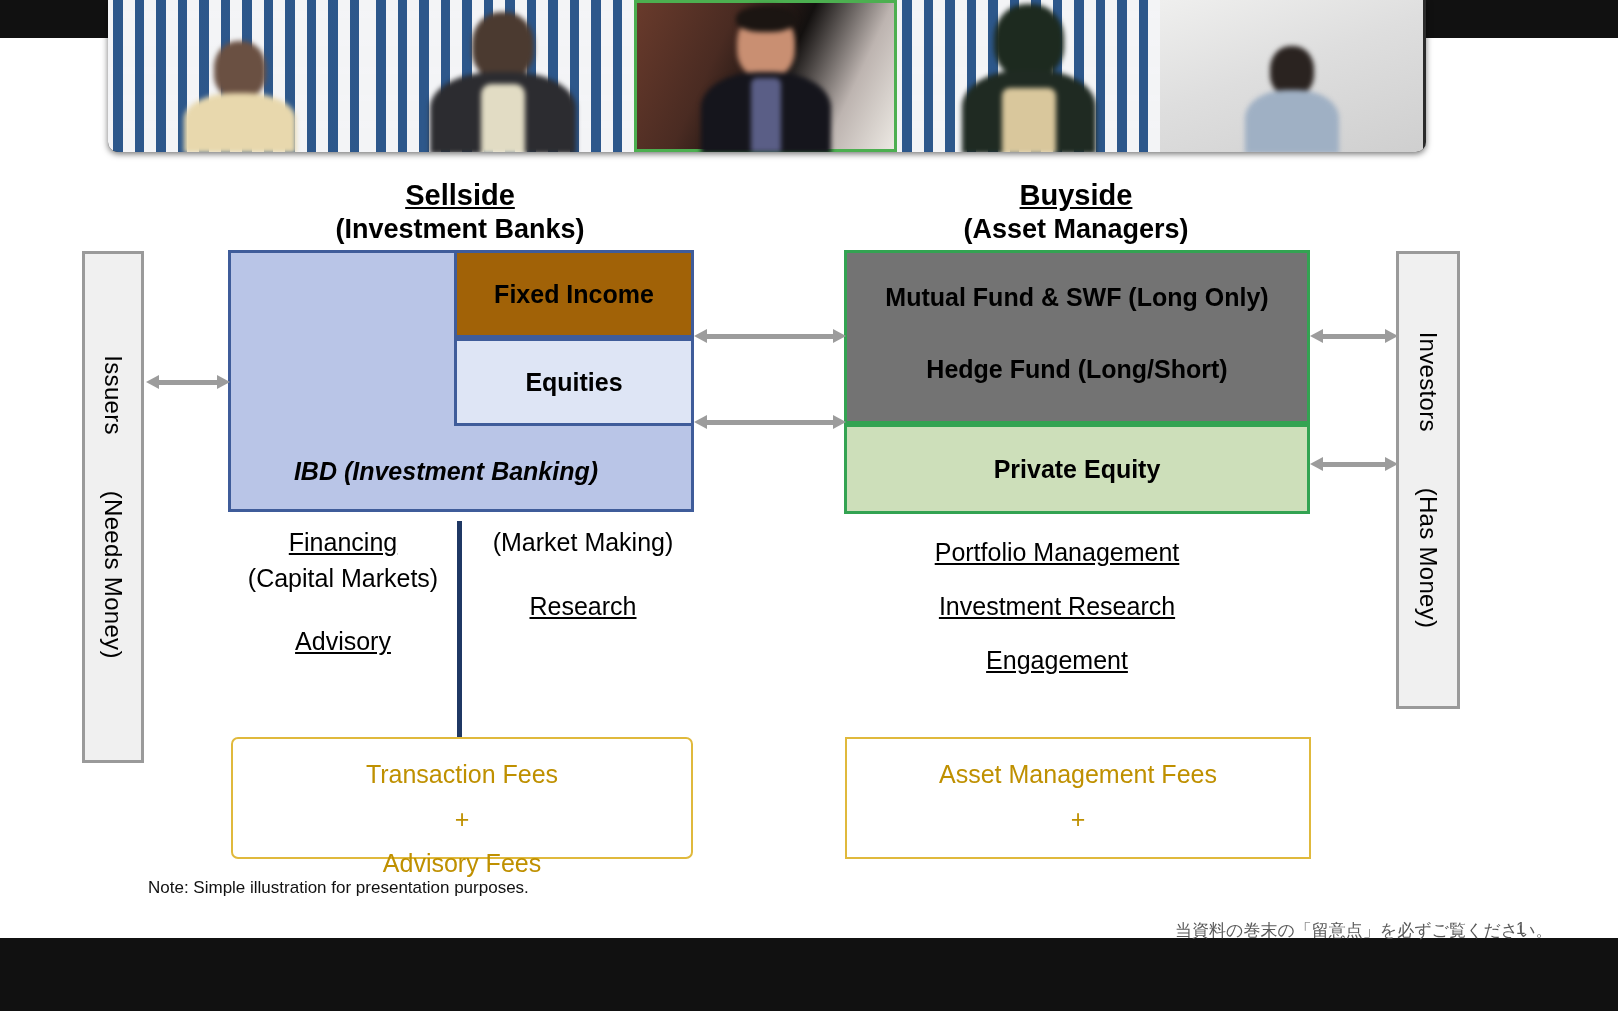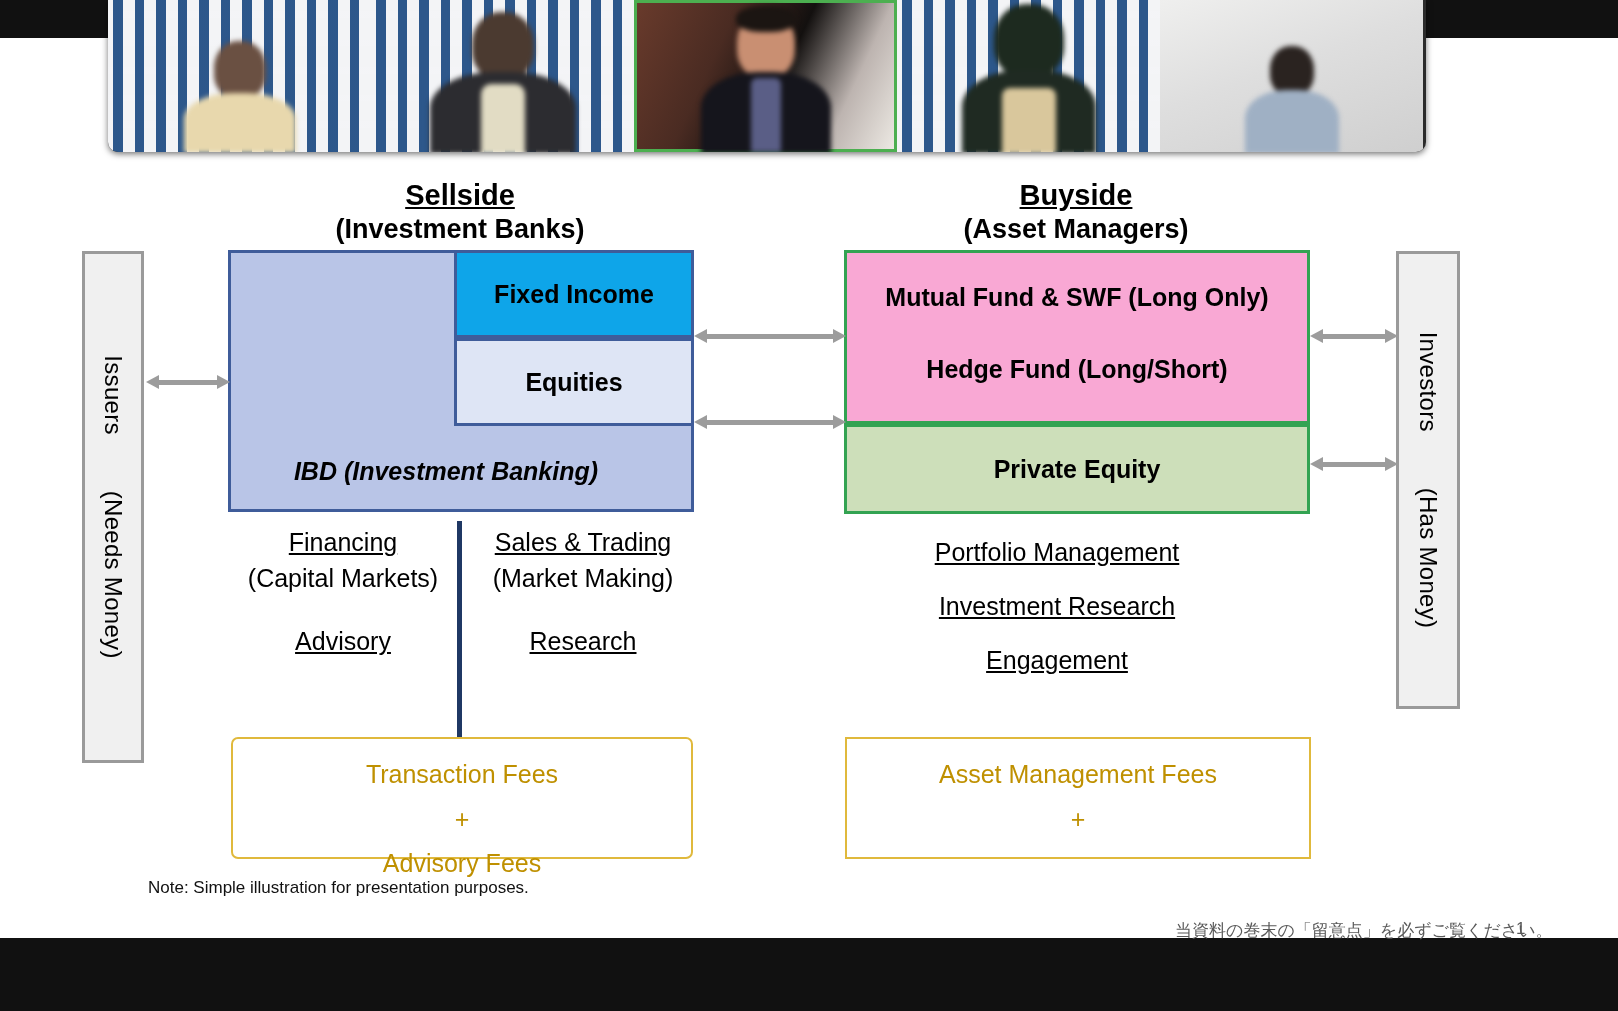--- a/index.html
+++ b/index.html
@@ -127,21 +127,21 @@
   
   .blk { position: absolute; box-sizing: border-box; }
 
   #box-sellside {
     left: 228px; top: 212px; width: 466px; height: 262px;
     background: #b9c5e7;
     border: 3px solid #3f5c9a;
   }
   #box-fixed-income {
     left: 454px; top: 212px; width: 240px; height: 88px;
-    background: #0ea5e9;
+    background: #a16207;
     border: 3px solid #3f5c9a;
   }
   #box-equities {
     left: 454px; top: 300px; width: 240px; height: 88px;
     background: #dee5f5;
     border: 3px solid #3f5c9a;
   }
   .blk-label {
     position: absolute;
     width: 100%;
@@ -151,21 +151,21 @@
   }
   #box-fixed-income .blk-label,
   #box-equities .blk-label { top: 50%; transform: translateY(-50%); font-size: 25px; }
   #lbl-ibd {
     position: absolute; left: 228px; top: 419px; width: 436px;
     text-align: center; font-weight: bold; font-size: 25px; color: #000; font-style: italic;
   }
 
   #box-buyside-top {
     left: 844px; top: 212px; width: 466px; height: 174px;
-    background: #f9a8d4;
+    background: #737373;
     border: 3px solid #33a352;
   }
   #box-buyside-pe {
     left: 844px; top: 386px; width: 466px; height: 90px;
     background: #cddfba;
     border: 3px solid #33a352;
   }
   #box-buyside-top .l1 {
     position: absolute; left: 0; right: 0; top: 30px;
     text-align: center; font-weight: bold; font-size: 25px; color: #000;
@@ -373,21 +373,20 @@
     <div id="svc-divider"></div>
 
     <div class="svc" id="svc-left">
       <div class="u">Financing</div>
       <div>(Capital Markets)</div>
       <div style="height:28px;"></div>
       <div class="u">Advisory</div>
     </div>
 
     <div class="svc" id="svc-right">
-      <div class="u">Sales &amp; Trading</div>
       <div>(Market Making)</div>
       <div style="height:28px;"></div>
       <div class="u">Research</div>
     </div>
 
     <div class="svc" id="svc-buy">
       <div class="u">Portfolio Management</div>
       <div class="u">Investment Research</div>
       <div class="u">Engagement</div>
     </div>

